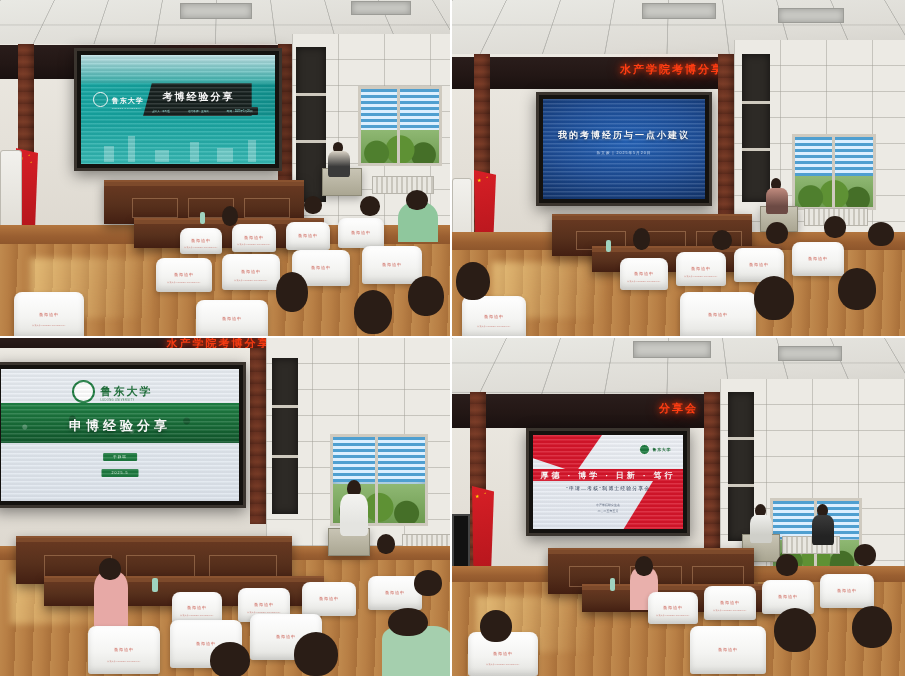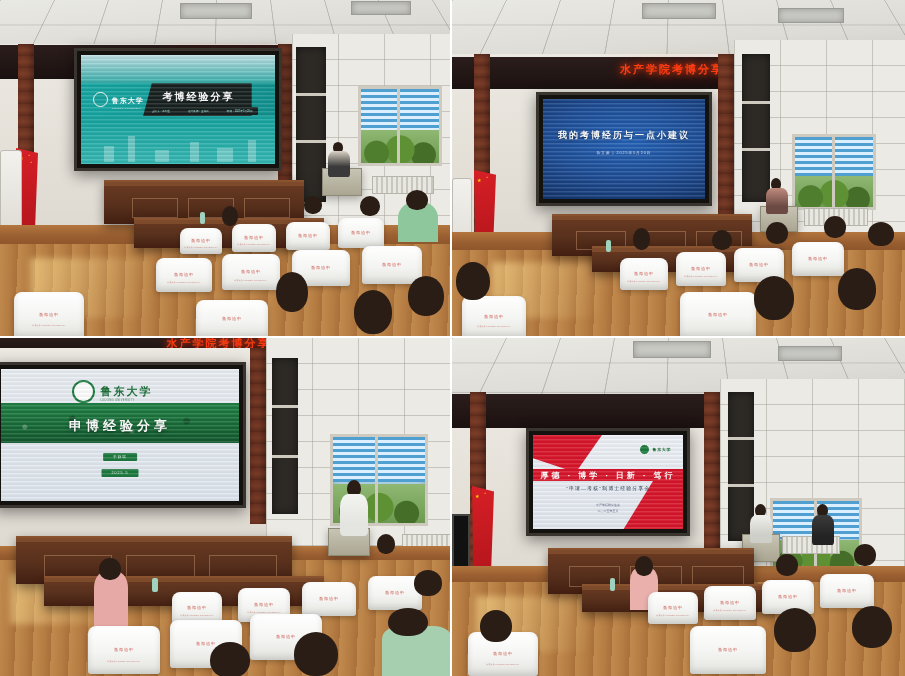--- a/index.html
+++ b/index.html
@@ -609,20 +609,21 @@
     <div class="scene">
 
       <div class="ceiling" style="height:20%;">
         <div class="ceil-grid"></div>
         <div class="ceil-light" style="left:40%;top:5%;width:76px;height:15px;"></div>
         <div class="ceil-light" style="left:72%;top:12%;width:62px;height:13px;"></div>
       </div>
 
       <div class="backwall" style="top:17%;height:58%;"></div>
       <div class="header-band" style="top:16.5%;height:10%;"></div>
+      <div class="led-text" style="top:18.6%;font-size:11px;">分享会</div>
 
       <div class="pilaster" style="left:18px;top:16%;width:16px;height:58%;"></div>
       <div class="pilaster" style="left:252px;top:16%;width:16px;height:52%;"></div>
 
       <div class="screen-frame" style="left:74px;top:90px;width:158px;height:102px;">
         <div class="screen-inner">
           <div class="slideD">
             <div class="red-tl"></div>
             <div class="red-br"></div>
             <div class="red-bar"></div>

